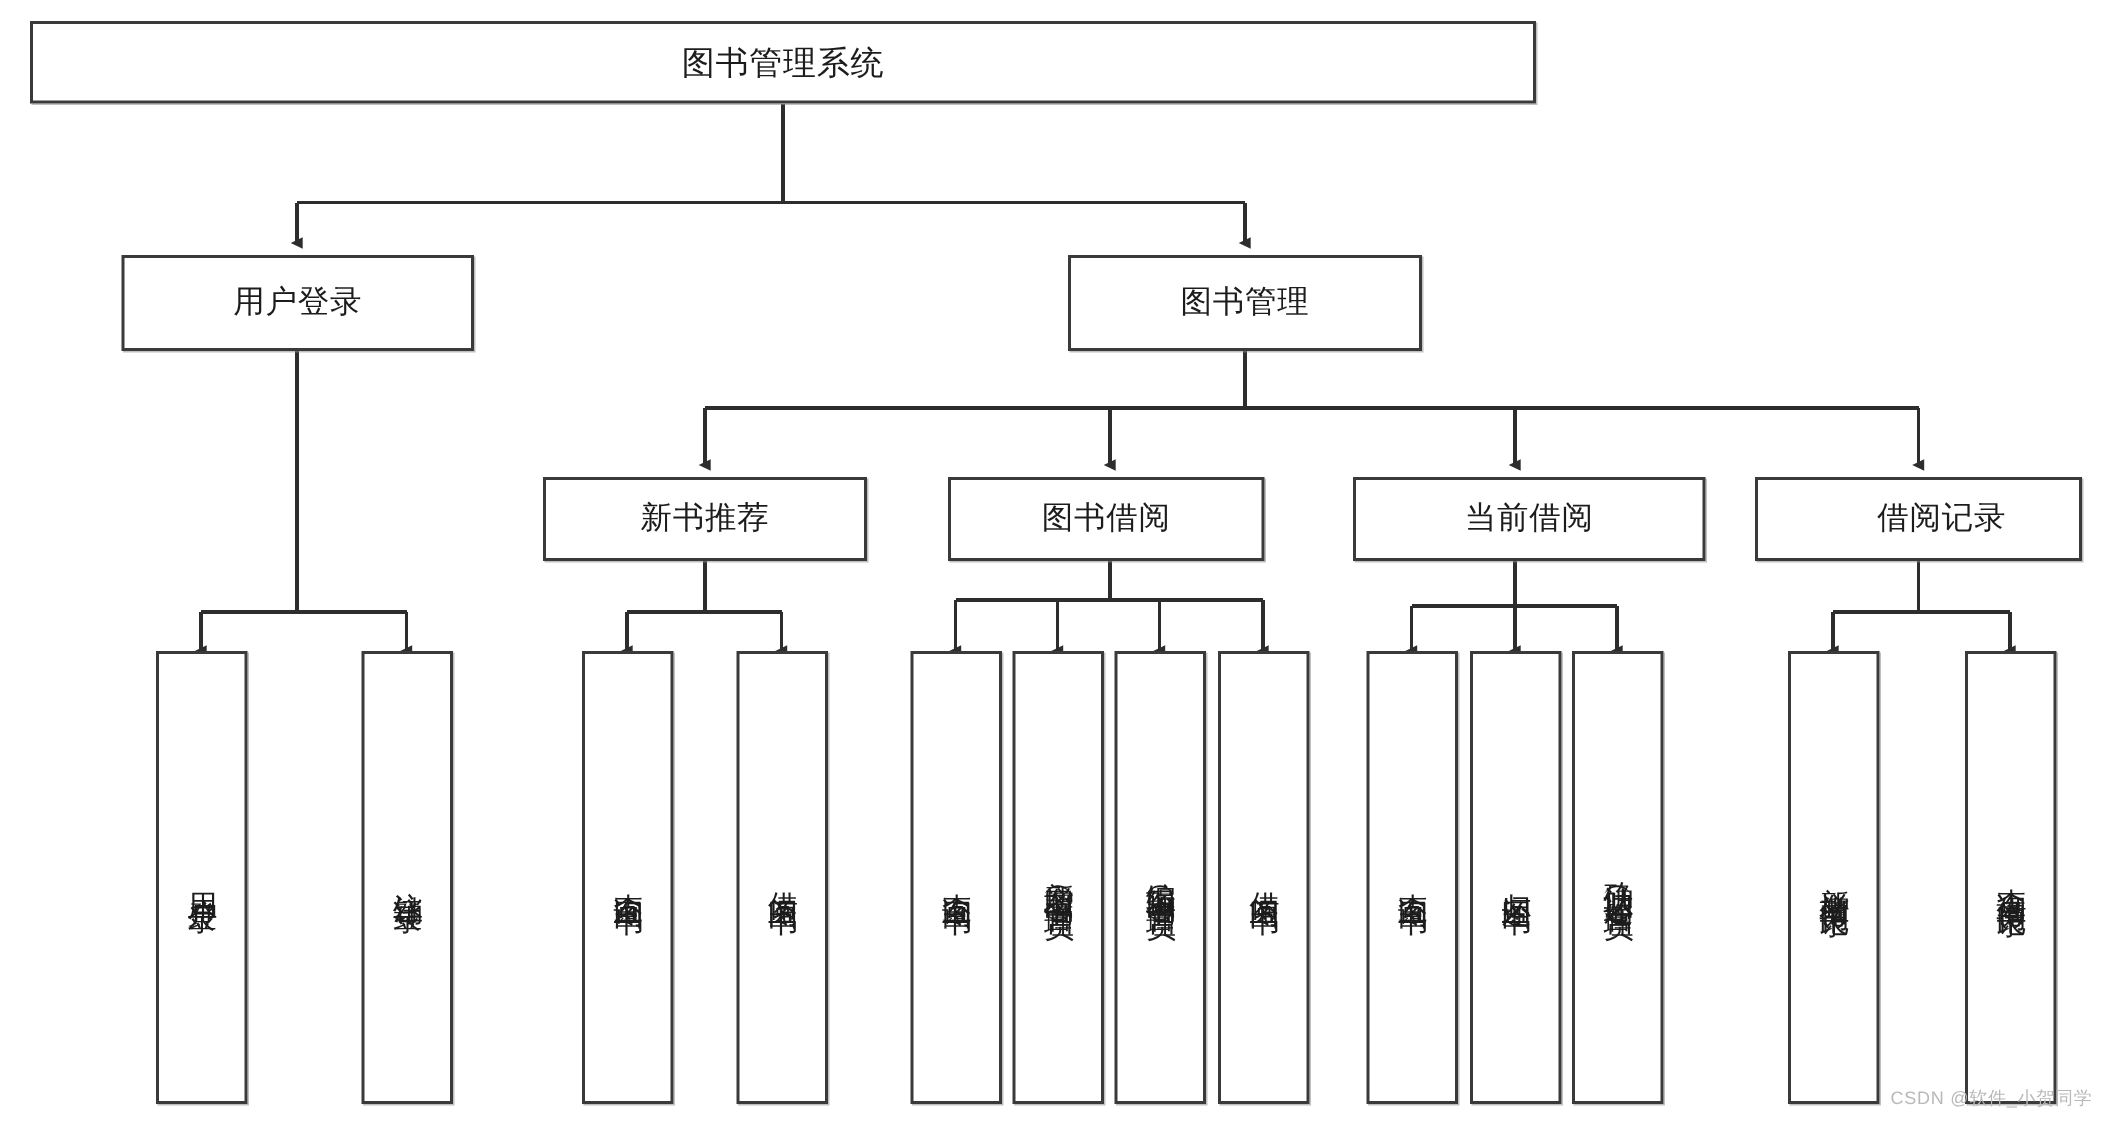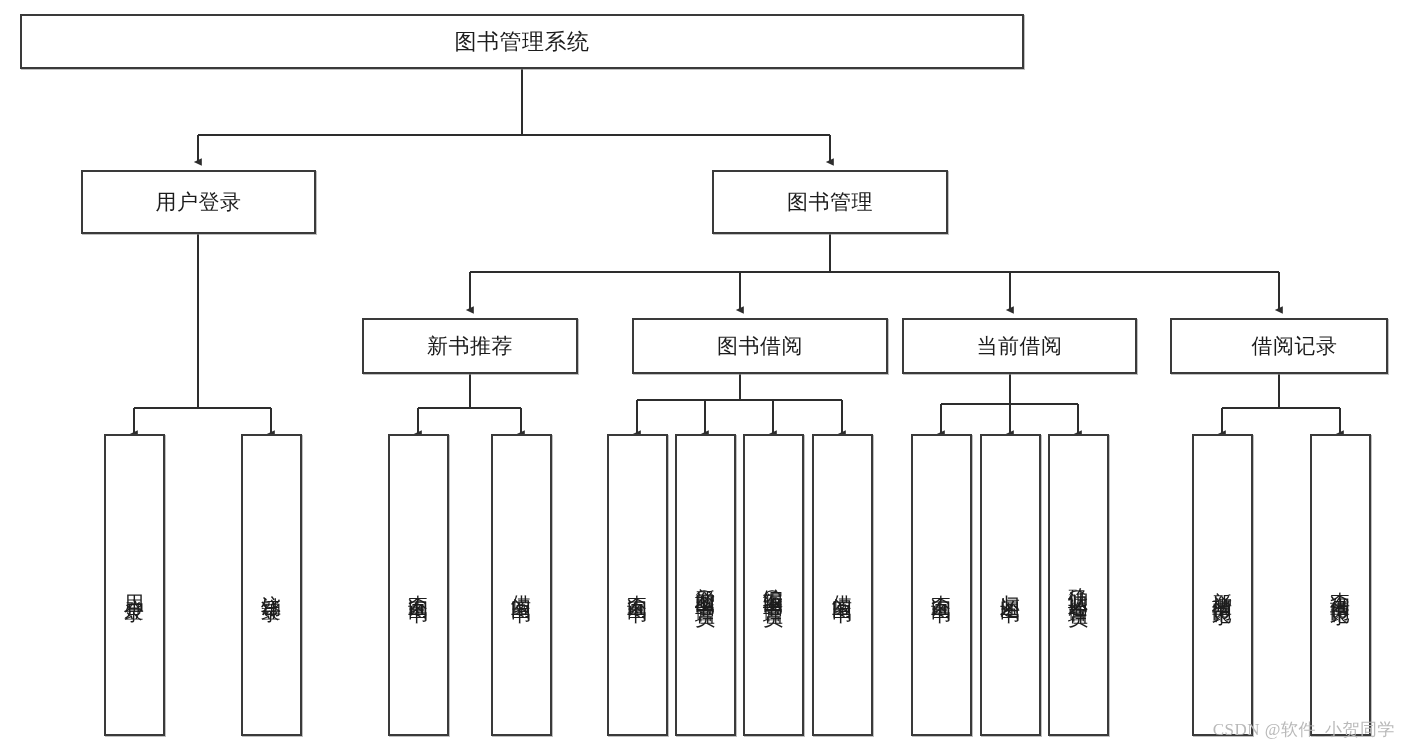--- a/index.html
+++ b/index.html
@@ -7,21 +7,21 @@
     margin: 0;
     padding: 0;
     background: #ffffff;
   }
   #canvas {
     position: relative;
     width: 1405px;
     height: 747px;
     background: #ffffff;
     overflow: hidden;
-    font-family: Liberation Serif, serif;
+    font-family: Liberation Sans, sans-serif;
   }
   #edges {
     position: absolute;
     left: 0;
     top: 0;
     width: 1405px;
     height: 747px;
     pointer-events: none;
   }
   .node {
@@ -61,21 +61,21 @@
     max-height: 268px;
     white-space: nowrap;
   }
   .node.v.tall .label {
     max-height: 276px;
   }
   #watermark {
     position: absolute;
     right: 10px;
     bottom: 6px;
-    font-size: 17px;
+    font-size: 12px;
     color: #b9b9b9;
     letter-spacing: 0.5px;
     user-select: none;
     white-space: nowrap;
   }
 </style>
 </head>
 <body>
 
 <div id="canvas">
@@ -139,21 +139,21 @@
   </div>
 
   <div class="node h" style="left:712px; top:170px; width:236px; height:64px;">
     <span class="label">图书管理</span>
   </div>
 
   <div class="node h" style="left:362px; top:318px; width:216px; height:56px;">
     <span class="label">新书推荐</span>
   </div>
 
-  <div class="node h" style="left:632px; top:318px; width:256px; height:56px;">
+  <div class="node h" style="left:632px; top:318px; width:211px; height:56px;">
     <span class="label">图书借阅</span>
   </div>
 
   <div class="node h" style="left:902px; top:318px; width:235px; height:56px;">
     <span class="label">当前借阅</span>
   </div>
 
   <div class="node h" style="left:1170px; top:318px; width:218px; height:56px;padding-left:31px;">
     <span class="label">借阅记录</span>
   </div>

